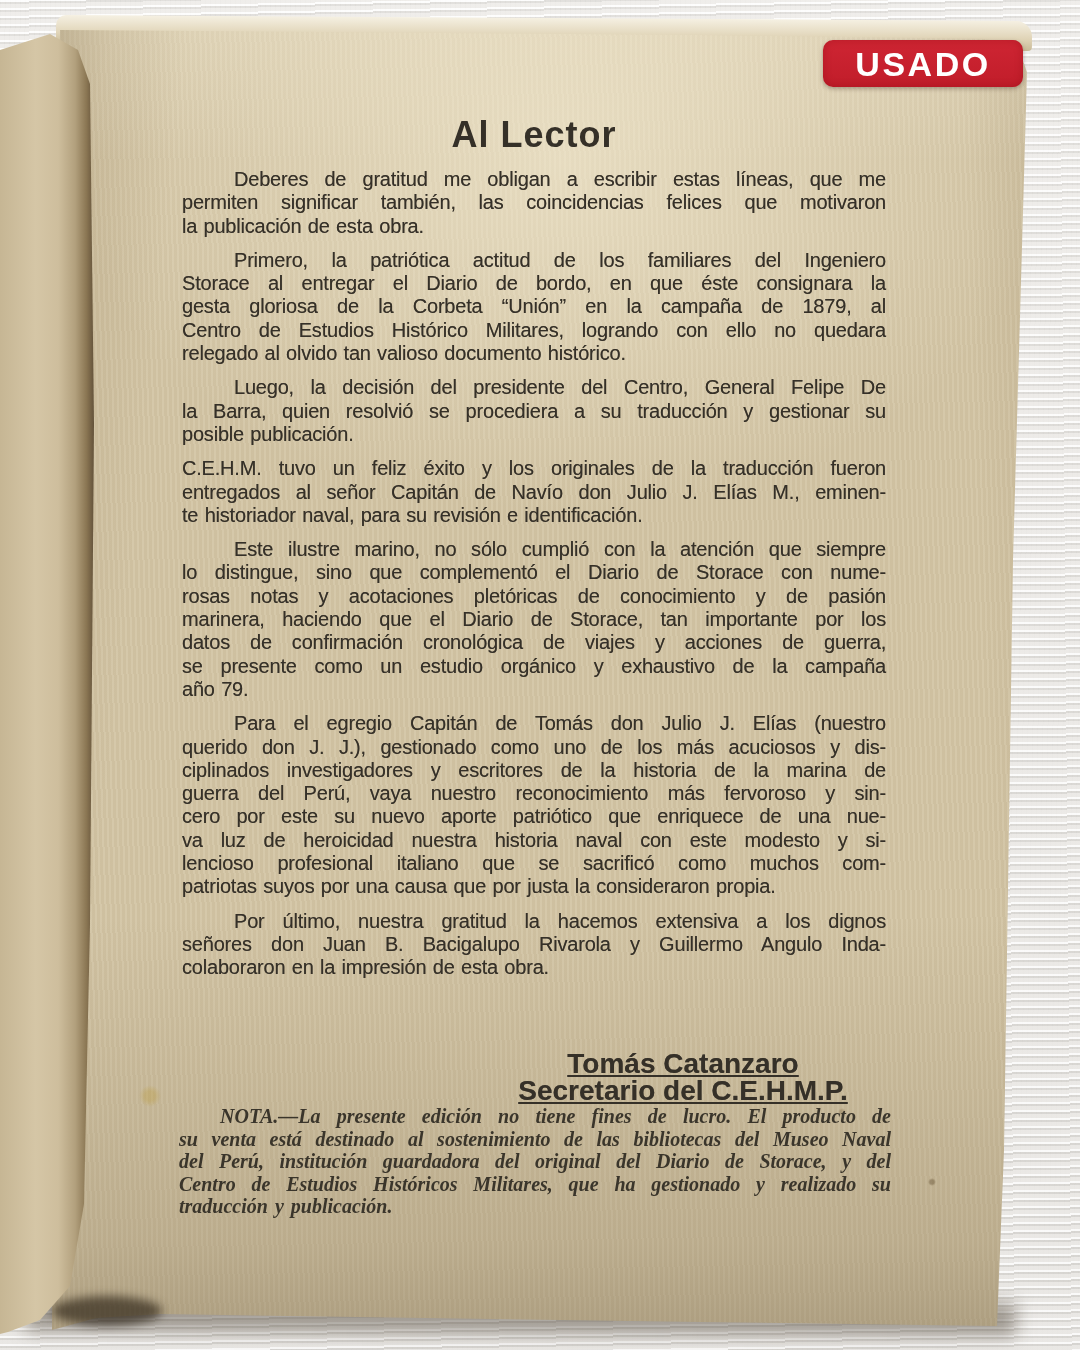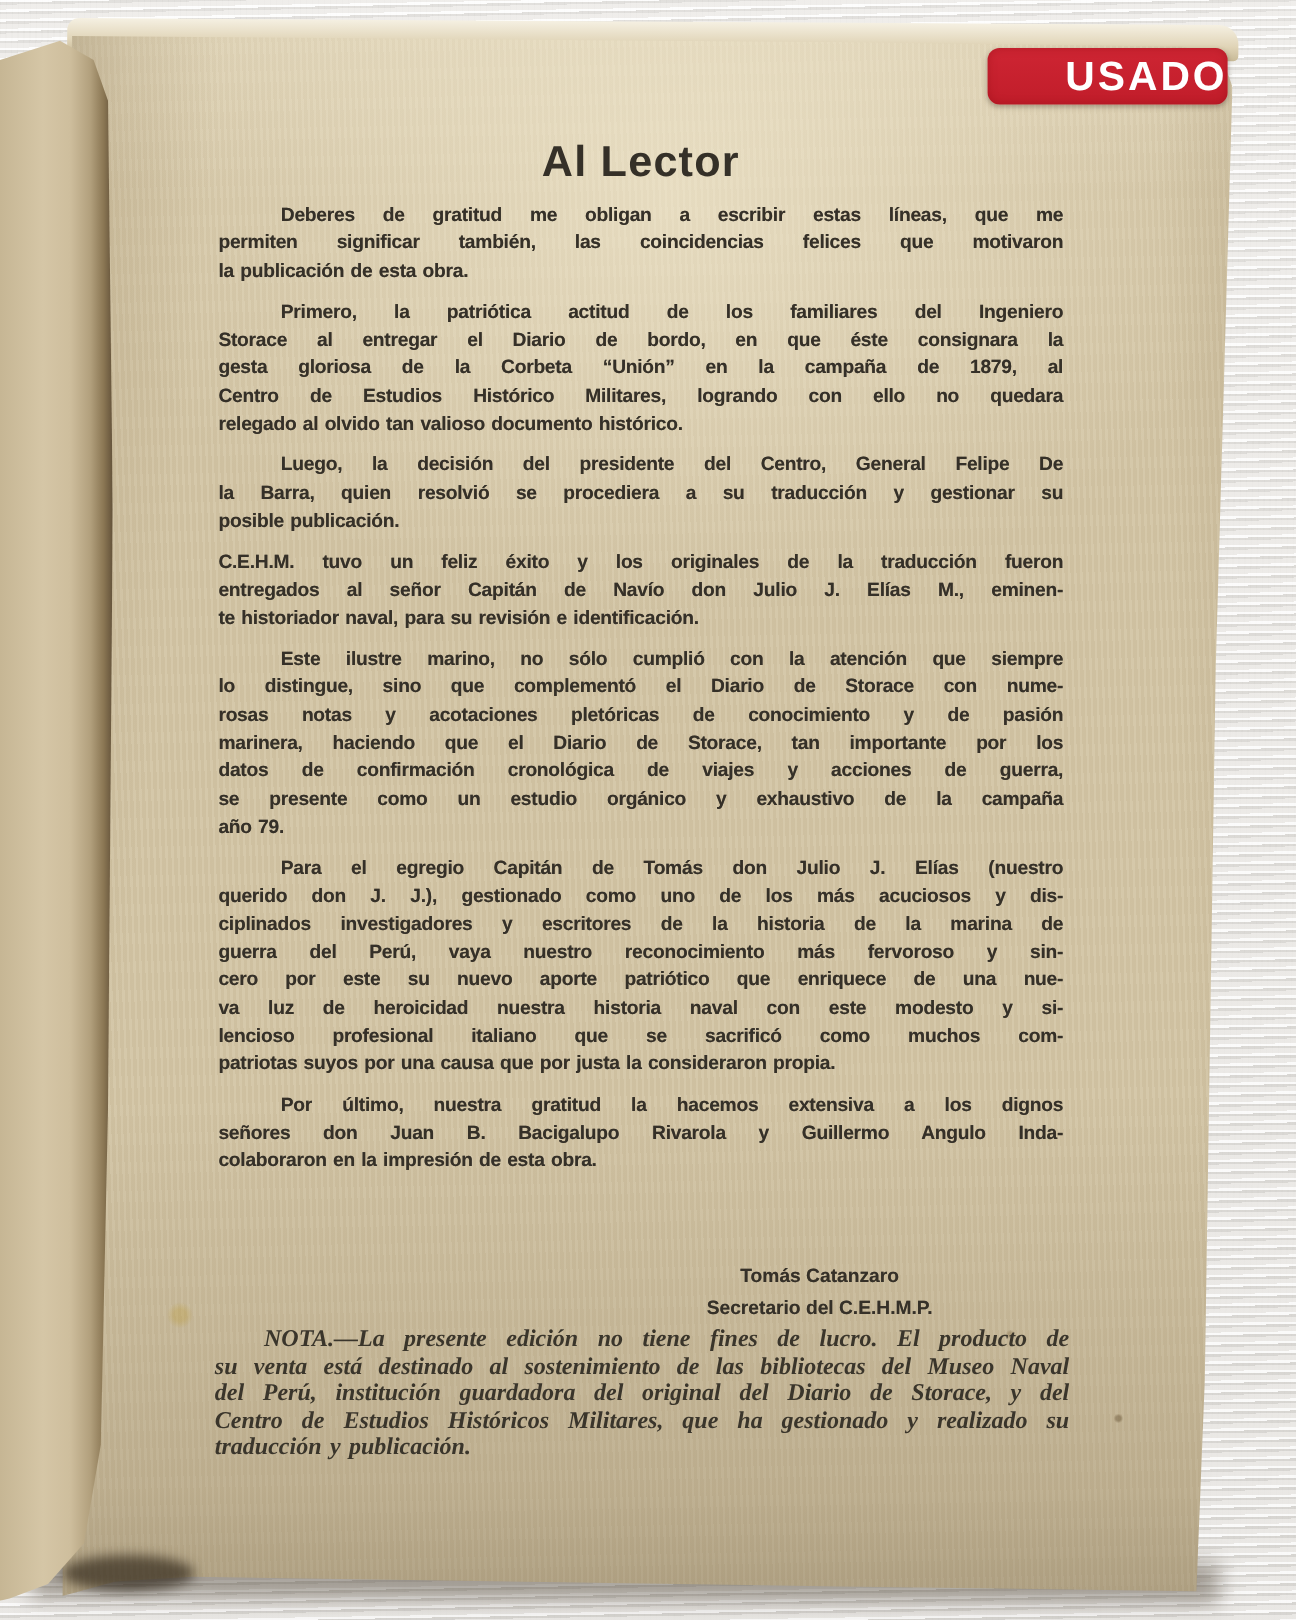--- a/index.html
+++ b/index.html
@@ -47,44 +47,44 @@
       background:linear-gradient(90deg,#c6b694 0%,#d5c6a6 38%,#cebe9d 62%,#b2a07d 80%,#8a7653 92%,#63523a 100%);
       clip-path:polygon(0 26px,50px 10px,78px 26px,90px 60px,94px 400px,90px 900px,
                         84px 1180px,70px 1262px,40px 1296px,8px 1308px,0 1310px);}
 
   
   .page-content{position:absolute;left:182px;top:0;width:704px;height:1350px;
       color:#353028;}
   .title{position:absolute;left:0;top:114px;width:100%;text-align:center;
       font-size:36px;font-weight:700;letter-spacing:1px;line-height:42px;}
   .body-text{position:absolute;left:0;top:168px;width:704px;
-      font-size:16px;font-weight:700;line-height:23.3px;
+      font-size:20px;font-weight:400;line-height:23.3px;
       letter-spacing:-0.2px;word-spacing:1px;
       text-shadow:0 0 0.5px rgba(53,48,40,0.55);}
   .para{margin:0 0 11px 0;}
   .line{text-align:justify;text-align-last:justify;}
   .line.first{text-indent:52px;}
   .line.last{text-align-last:left;}
 
   .signature{position:absolute;left:296px;top:1050px;width:410px;text-align:center;
-      font-size:16px;font-weight:700;line-height:27px;
-      text-shadow:0 0 0.5px rgba(53,48,40,0.55);}
+      font-size:28px;font-weight:700;line-height:27px;
+      text-shadow:0 0 0.5px rgba(53,48,40,0.55);text-decoration:underline;}
 
   .nota{position:absolute;left:-3px;top:1105px;width:712px;
       font-family:"Liberation Serif","DejaVu Serif",serif;
       font-style:italic;font-weight:700;font-size:20px;line-height:22.6px;
       color:#3a352b;word-spacing:2px;}
   .nline{text-align:justify;text-align-last:justify;}
   .nline.first{text-indent:41px;}
   .nline.last{text-align-last:left;}
 
   
   .usado-badge{position:absolute;left:823px;top:40px;width:200px;height:47px;
       background:linear-gradient(180deg,#ce2533 0%,#c11d2a 100%);
-      border-radius:10px;display:flex;align-items:center;justify-content:flex-end;
+      border-radius:10px;display:flex;align-items:center;justify-content:center;
       box-shadow:inset 0 0 8px rgba(120,0,10,0.3), 0 2px 4px rgba(60,40,30,0.35);}
   .usado-badge span{color:#ffffff;font-size:34px;font-weight:700;letter-spacing:2.5px;
       line-height:1;}
 </style>
 </head>
 <body>
 
 <div class="scene">
   <div class="bg"></div>
   <div class="page-shadow"></div>

